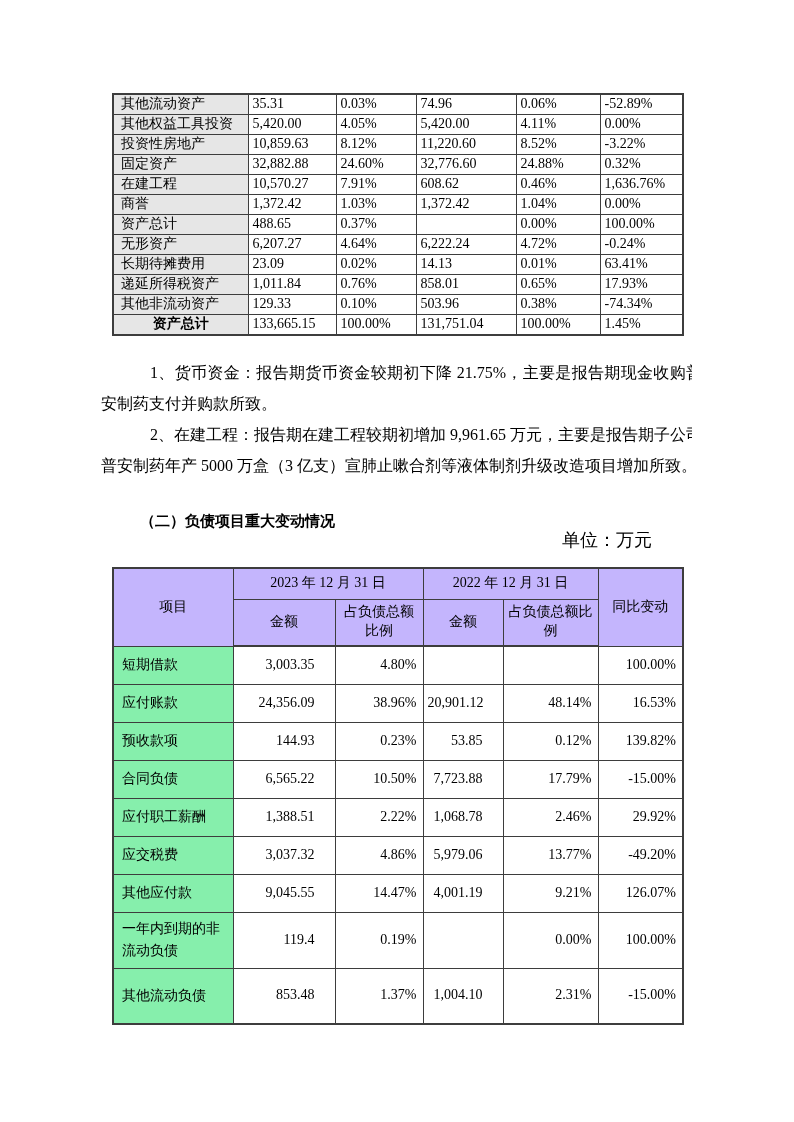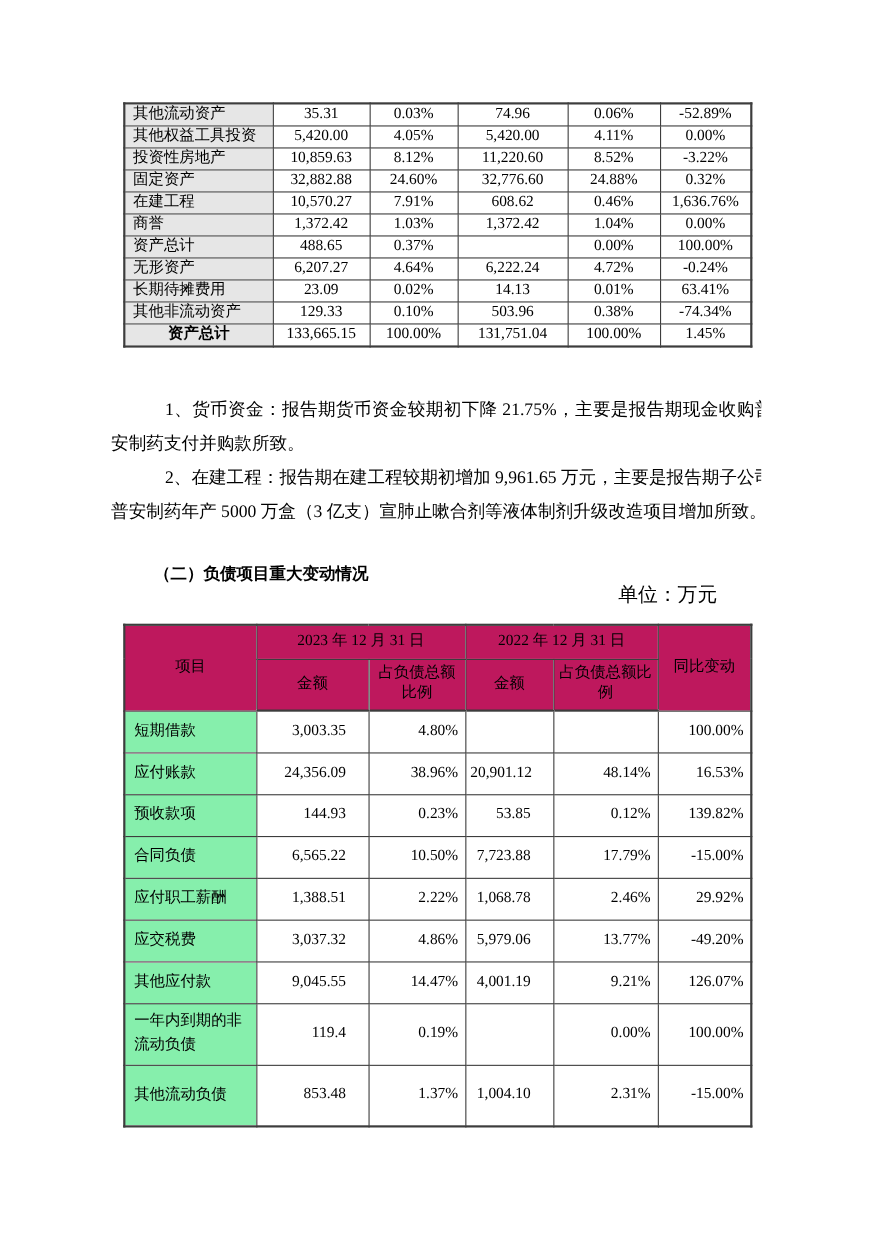--- a/index.html
+++ b/index.html
@@ -26,21 +26,21 @@
     vertical-align: middle;
     overflow: hidden;
     padding: 0 4px;
     line-height: 1.35;
   }
 
   
   .t1 { position: absolute; top: 93px; left: 112px; }
   .t1 tr { height: 20px; }
   .t1 td.lbl { text-align: left; padding-left: 7px; background: #e6e6e6; }
-  .t1 td.num { text-align: center; }
+  .t1 td.num { }
   .t1 tr.total td.lbl { text-align: center; font-weight: bold; padding-left: 4px; }
 
   
   .para {
     position: absolute;
     left: 97px;
     width: 601px;
     font-size: 16px;
     line-height: 31px;
     text-align: justify;
@@ -63,21 +63,21 @@
     position: absolute;
     top: 528px;
     left: 112px;
     width: 540px;
     text-align: right;
     font-size: 18px;
   }
 
   
   .t2 { position: absolute; top: 567px; left: 112px; }
-  .t2 thead td { background: #be185d; text-align: center; }
+  .t2 thead td { background: #c4b5fd; text-align: center; }
   .t2 thead tr.h1 { height: 31px; }
   .t2 thead tr.h2 { height: 47px; }
   .t2 thead tr.h2 td { border-bottom: 2px solid #3d3d3d; }
   .t2 tbody tr { height: 38px; }
   .t2 tbody tr.tall { height: 56px; }
   .t2 td.lbl { text-align: left; padding: 2px 8px; background: #86efac; line-height: 1.6; }
   .t2 td.amt { text-align: right; padding-right: 20px; }
   .t2 td.pct { text-align: right; padding-right: 6px; }
   .t2 td.chg { text-align: right; padding-right: 6px; }
 </style>
@@ -160,20 +160,28 @@
       <td class="num">4.72%</td>
       <td class="num">-0.24%</td>
     </tr>
         <tr>
       <td class="lbl">长期待摊费用</td>
       <td class="num">23.09</td>
       <td class="num">0.02%</td>
       <td class="num">14.13</td>
       <td class="num">0.01%</td>
       <td class="num">63.41%</td>
+    </tr>
+        <tr>
+      <td class="lbl">递延所得税资产</td>
+      <td class="num">1,011.84</td>
+      <td class="num">0.76%</td>
+      <td class="num">858.01</td>
+      <td class="num">0.65%</td>
+      <td class="num">17.93%</td>
     </tr>
         <tr>
       <td class="lbl">其他非流动资产</td>
       <td class="num">129.33</td>
       <td class="num">0.10%</td>
       <td class="num">503.96</td>
       <td class="num">0.38%</td>
       <td class="num">-74.34%</td>
     </tr>
         <tr class="total">

